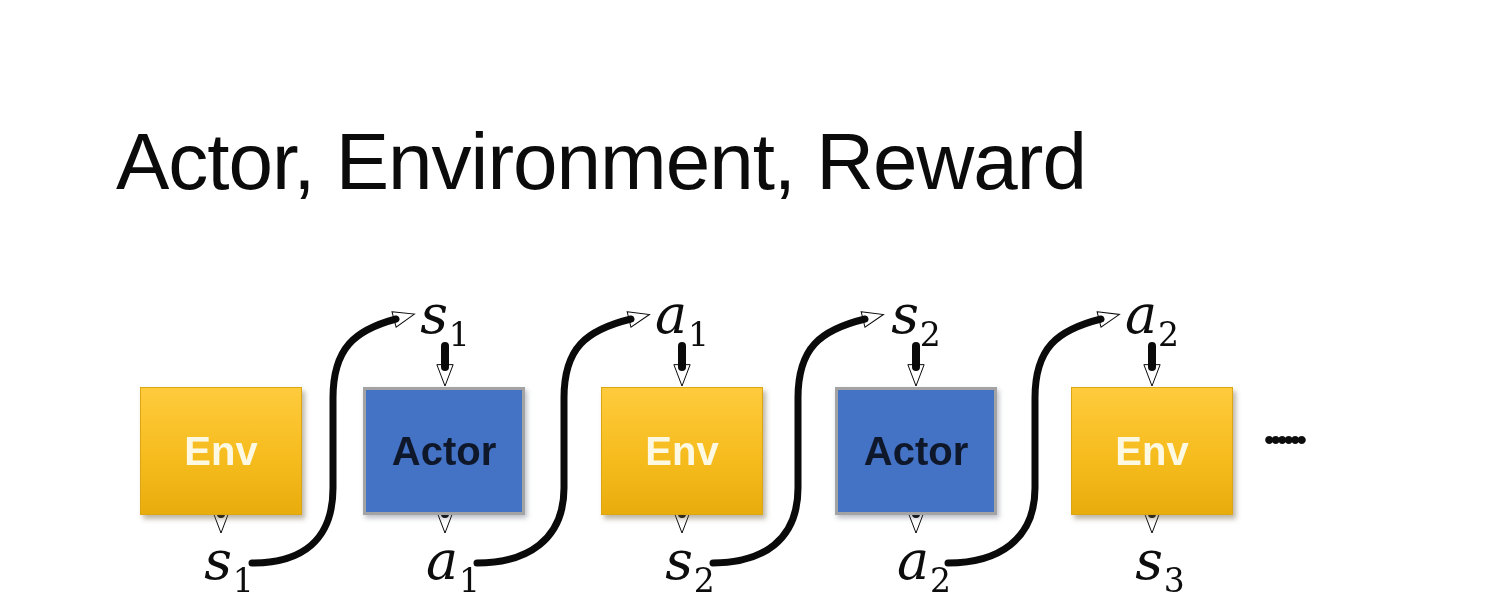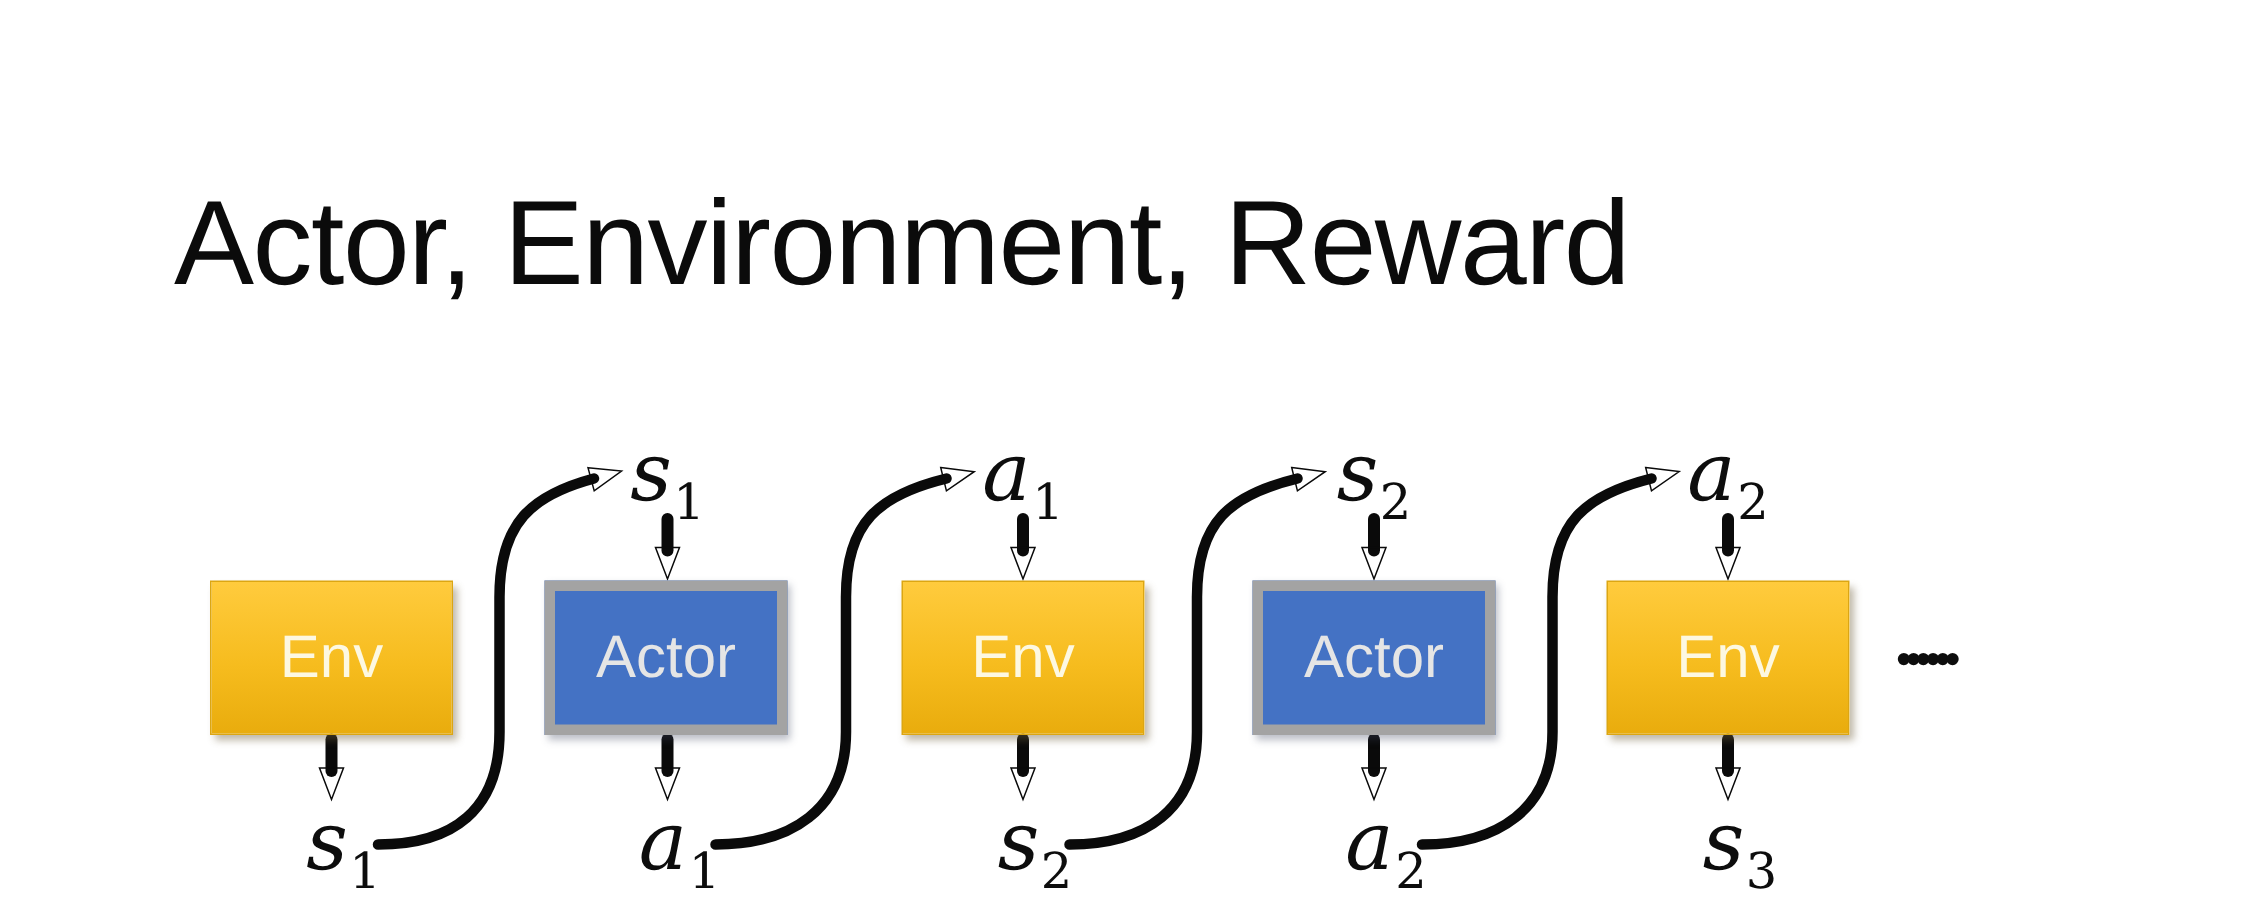--- a/index.html
+++ b/index.html
@@ -16,36 +16,37 @@
     font-size:80px;
     font-weight:400;
     letter-spacing:-1px;
     color:#0b0b0b;
     white-space:nowrap;
     text-align:right;
   }
   .box{
     position:absolute;
     top:387px;
-    width:162px;height:103px;
+    width:162px;height:128px;
     box-sizing:border-box;
     display:flex;align-items:center;justify-content:center;
     font-size:40px;
     white-space:nowrap;
+    font-weight:bold;
   }
   .box.env{
     background:linear-gradient(180deg,#FFCB3D 0%,#F6BC1E 55%,#E9AC0D 100%);
     border:1px solid #DCA612;
     color:#FDF8E1;
     box-shadow:3px 4px 5px rgba(110,95,60,0.45);
   }
   .box.actor{
     background:#4472C4;
-    border:7px solid #a3a3a3;
-    color:#e5e5e5;
+    border:3px solid #a3a3a3;
+    color:#0f172a;
     box-shadow:2px 3px 5px rgba(60,70,95,0.35);
   }
   .mlabel{
     position:absolute;
     transform:translateX(-50%);
     font-family:"DejaVu Serif","Liberation Serif",serif;
     font-style:italic;
     font-size:54px;
     line-height:1;
     color:#0d0d0d;

